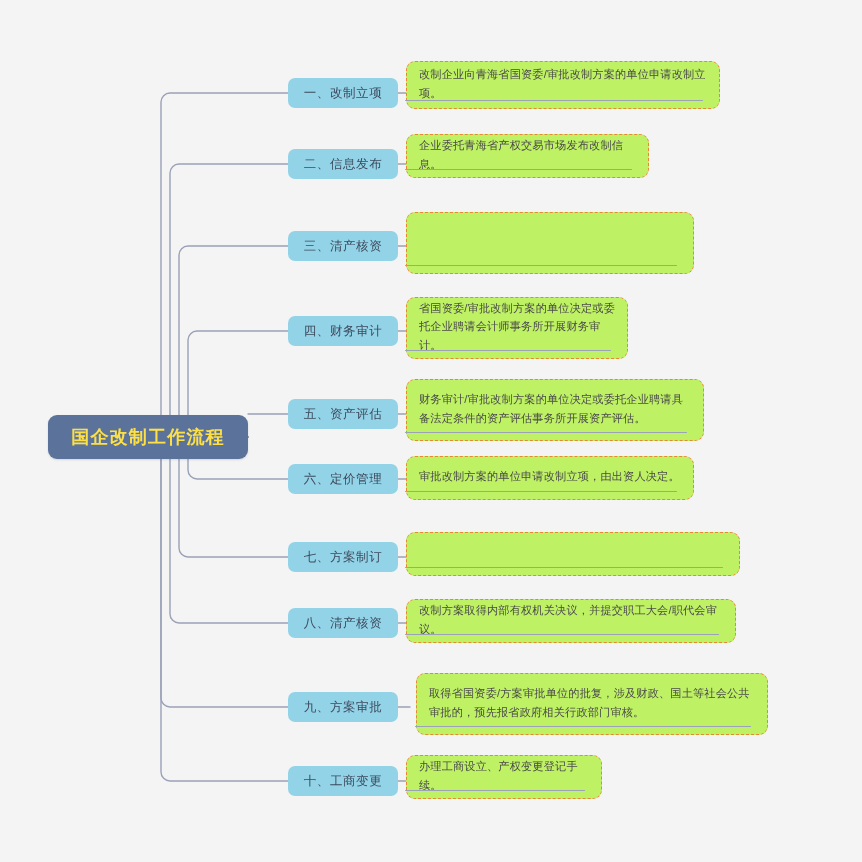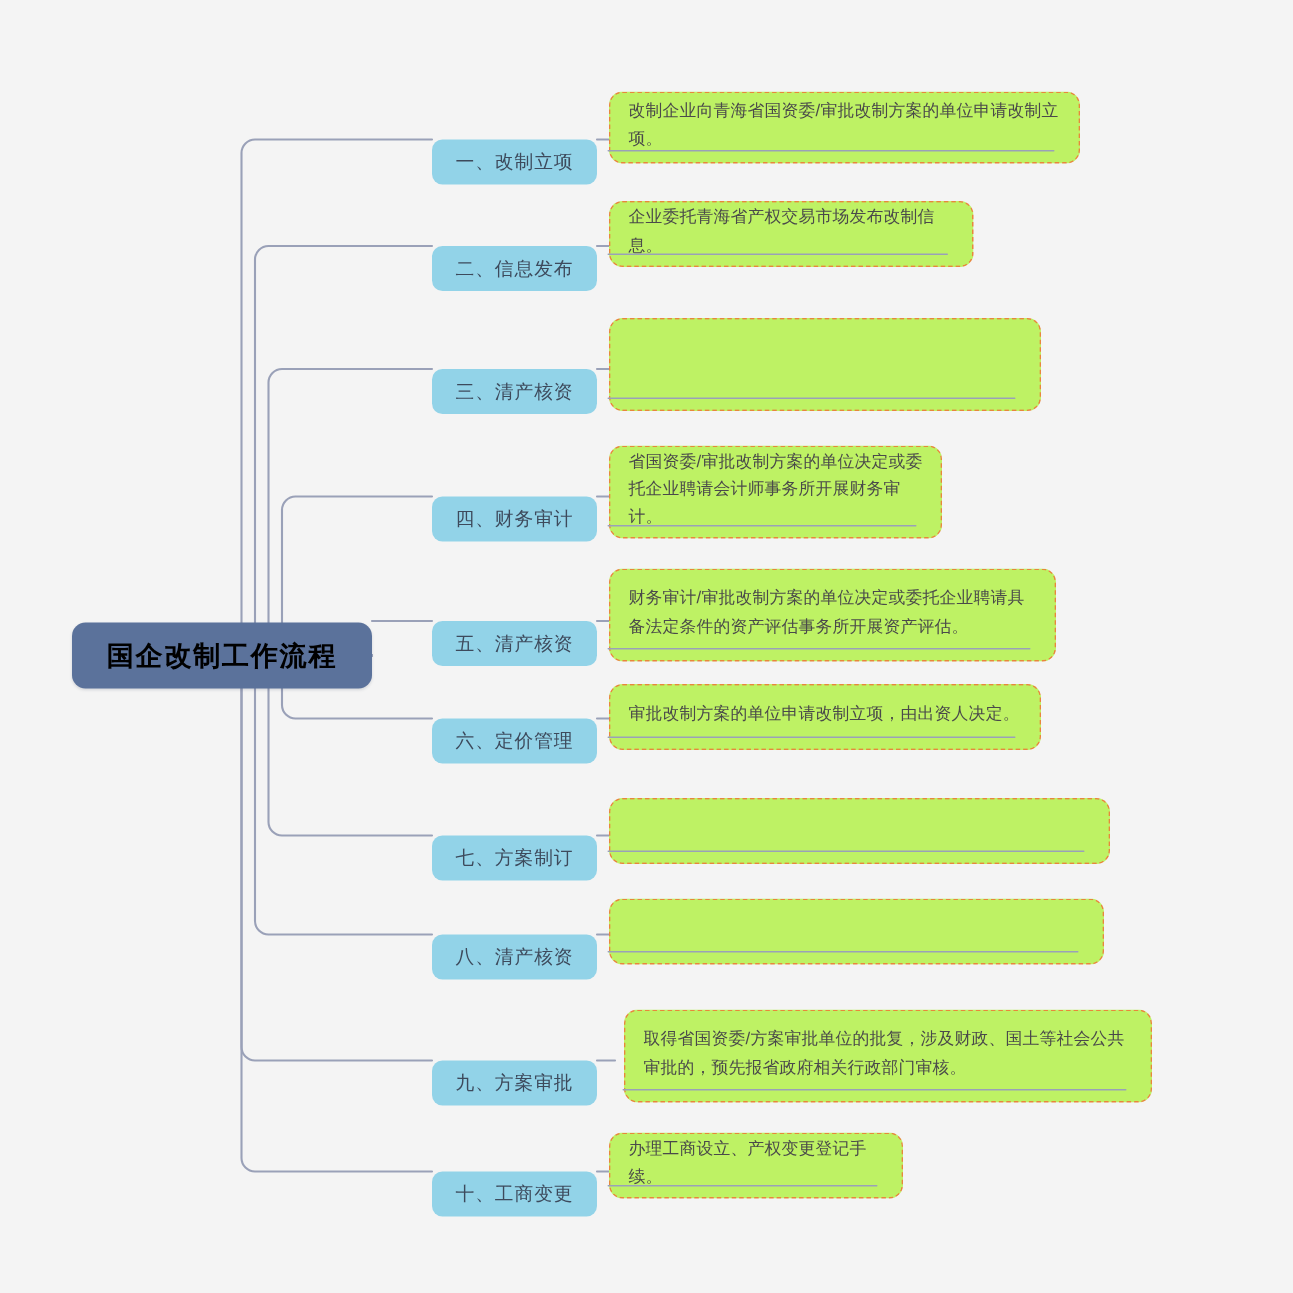--- a/index.html
+++ b/index.html
@@ -50,41 +50,40 @@
     height: 44px;
     background: #5b729b;
     border-radius: 9px;
     z-index: 3;
     display: flex;
     align-items: center;
     justify-content: center;
     box-shadow: 0 1px 2px rgba(60,70,95,0.18);
   }
   #root-node .root-label {
-    color: #000000;
+    color: #fde047;
     font-size: 18px;
     font-weight: bold;
     letter-spacing: 1.2px;
     line-height: 1;
     white-space: nowrap;
   }
 
   
   .branch-node {
     position: absolute;
     left: 288px;
     width: 110px;
     height: 30px;
     background: #92d3e8;
     border-radius: 7px;
     z-index: 3;
     display: flex;
     align-items: center;
     justify-content: center;
-    margin-top: 15px;
   }
   .branch-node .branch-label {
     color: #3d4a5c;
     font-size: 12.5px;
     line-height: 1;
     letter-spacing: 0.6px;
     white-space: nowrap;
   }
 
   
@@ -170,21 +169,21 @@
         <div class="leaf-rule" style="width: 272px;"></div>
       </div>
       <div class="branch-node" style="top: 316px;">
         <span class="branch-label">四、财务审计</span>
       </div>
       <div class="leaf-box" style="left: 406px; top: 297px; width: 222px; height: 62px;">
         <div class="leaf-text">省国资委/审批改制方案的单位决定或委托企业聘请会计师事务所开展财务审计。</div>
         <div class="leaf-rule" style="width: 206px;"></div>
       </div>
       <div class="branch-node" style="top: 399px;">
-        <span class="branch-label">五、清产核资</span>
+        <span class="branch-label">五、资产评估</span>
       </div>
       <div class="leaf-box" style="left: 406px; top: 379px; width: 298px; height: 62px;">
         <div class="leaf-text">财务审计/审批改制方案的单位决定或委托企业聘请具备法定条件的资产评估事务所开展资产评估。</div>
         <div class="leaf-rule" style="width: 282px;"></div>
       </div>
       <div class="branch-node" style="top: 464px;">
         <span class="branch-label">六、定价管理</span>
       </div>
       <div class="leaf-box" style="left: 406px; top: 456px; width: 288px; height: 44px;">
         <div class="leaf-text">审批改制方案的单位申请改制立项，由出资人决定。</div>
@@ -193,20 +192,21 @@
       <div class="branch-node" style="top: 542px;">
         <span class="branch-label">七、方案制订</span>
       </div>
       <div class="leaf-box" style="left: 406px; top: 532px; width: 334px; height: 44px;">
         <div class="leaf-rule" style="width: 318px;"></div>
       </div>
       <div class="branch-node" style="top: 608px;">
         <span class="branch-label">八、清产核资</span>
       </div>
       <div class="leaf-box" style="left: 406px; top: 599px; width: 330px; height: 44px;">
+        <div class="leaf-text">改制方案取得内部有权机关决议，并提交职工大会/职代会审议。</div>
         <div class="leaf-rule" style="width: 314px;"></div>
       </div>
       <div class="branch-node" style="top: 692px;">
         <span class="branch-label">九、方案审批</span>
       </div>
       <div class="leaf-box" style="left: 416px; top: 673px; width: 352px; height: 62px;">
         <div class="leaf-text">取得省国资委/方案审批单位的批复，涉及财政、国土等社会公共审批的，预先报省政府相关行政部门审核。</div>
         <div class="leaf-rule" style="width: 336px;"></div>
       </div>
       <div class="branch-node" style="top: 766px;">

